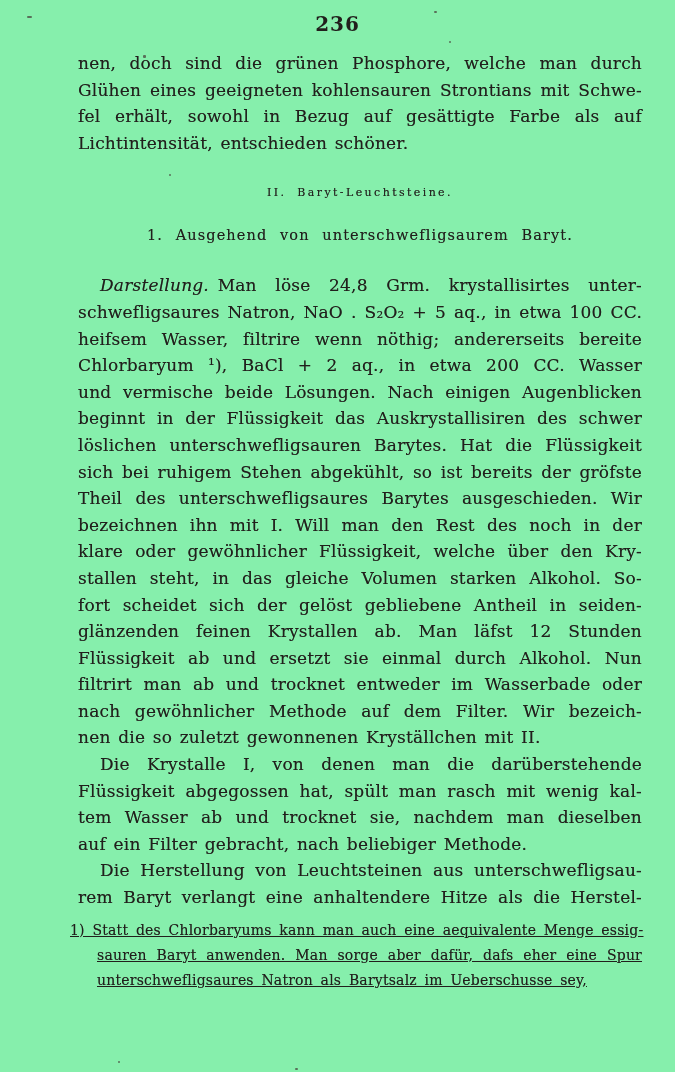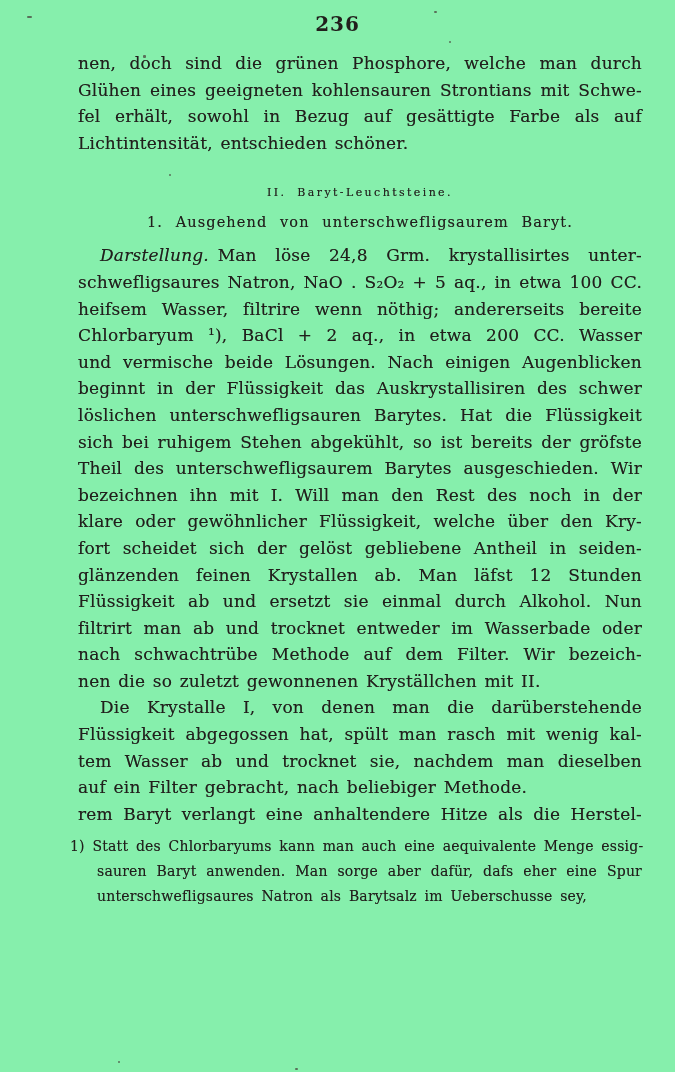--- a/index.html
+++ b/index.html
@@ -49,35 +49,36 @@
     line-height: 24px;
     margin-top: 25px;
     text-shadow: 0 0 0.4px rgba(40,38,34,0.55);
   }
   .subheading {
     text-align: center;
     font-size: 14.5px;
     letter-spacing: 1.1px;
     word-spacing: 7px;
     line-height: 25px;
-    margin-top: 5px;
+    margin-top: 18px;
     text-shadow: 0 0 0.4px rgba(40,38,34,0.55);
   }
-  .subheading + .paragraph { margin-top: 7px; }
+  .subheading + .paragraph { margin-top: 24px; }
   .footnote {
     margin-top: 7px;
     margin-left: -8px;
     width: 572px;
   }
   .footnote .tline {
     font-size: 14px;
     line-height: 25px;
     word-spacing: 3px;
     box-sizing: border-box;
     width: 100%;
+    text-decoration: underline;
   }
   .footnote .tline.fn-cont { padding-left: 27px; }
   .speck {
     position: absolute;
     background: #4a463f;
     opacity: 0.75;
     border-radius: 1px;
   }
 </style>
 </head>
@@ -96,37 +97,39 @@
       <div class="subheading">1. Ausgehend von unterschwefligsaurem Baryt.</div>
       <div class="paragraph">
         <div class="tline indent"><i>Darstellung.</i> Man löse 24,8 Grm. krystallisirtes unter-</div>
         <div class="tline">schwefligsaures Natron, NaO . S₂O₂ + 5 aq., in etwa 100 CC.</div>
         <div class="tline">heifsem Wasser, filtrire wenn nöthig; andererseits bereite</div>
         <div class="tline">Chlorbaryum ¹), BaCl + 2 aq., in etwa 200 CC. Wasser</div>
         <div class="tline">und vermische beide Lösungen.  Nach einigen Augenblicken</div>
         <div class="tline">beginnt in der Flüssigkeit das Auskrystallisiren des schwer</div>
         <div class="tline">löslichen unterschwefligsauren Barytes.  Hat die Flüssigkeit</div>
         <div class="tline">sich bei ruhigem Stehen abgekühlt, so ist bereits der gröfste</div>
-        <div class="tline">Theil des unterschwefligsaurem Barytes ausgeschieden.  Wir</div>
+        <div class="tline">Theil des unterschwefligsaures Barytes ausgeschieden.  Wir</div>
         <div class="tline">bezeichnen ihn mit I.  Will man den Rest des noch in der</div>
         <div class="tline">klare oder gewöhnlicher Flüssigkeit, welche über den Kry-</div>
+        <div class="tline">stallen steht, in das gleiche Volumen starken Alkohol.  So-</div>
         <div class="tline">fort scheidet sich der gelöst gebliebene Antheil in seiden-</div>
         <div class="tline">glänzenden feinen Krystallen ab.  Man läfst 12 Stunden</div>
         <div class="tline">Flüssigkeit ab und ersetzt sie einmal durch Alkohol.  Nun</div>
         <div class="tline">filtrirt man ab und trocknet entweder im Wasserbade oder</div>
-        <div class="tline">nach schwachtrübe Methode auf dem Filter.  Wir bezeich-</div>
+        <div class="tline">nach gewöhnlicher Methode auf dem Filter.  Wir bezeich-</div>
         <div class="tline lastline">nen die so zuletzt gewonnenen Kryställchen mit II.</div>
       </div>
       <div class="paragraph">
         <div class="tline indent">Die Krystalle I, von denen man die darüberstehende</div>
         <div class="tline">Flüssigkeit abgegossen hat, spült man rasch mit wenig kal-</div>
         <div class="tline">tem Wasser ab und trocknet sie, nachdem man dieselben</div>
         <div class="tline lastline">auf ein Filter gebracht, nach beliebiger Methode.</div>
       </div>
       <div class="paragraph">
+        <div class="tline indent">Die Herstellung von Leuchtsteinen aus unterschwefligsau-</div>
         <div class="tline">rem Baryt verlangt eine anhaltendere Hitze als die Herstel-</div>
       </div>
       <div class="footnote">
         <div class="tline">1) Statt des Chlorbaryums kann man auch eine aequivalente Menge essig-</div>
         <div class="tline fn-cont">sauren Baryt anwenden.  Man sorge aber dafür, dafs eher eine Spur</div>
         <div class="tline lastline fn-cont">unterschwefligsaures Natron als Barytsalz im Ueberschusse sey,</div>
       </div>
     </div>
   <div class="speck" style="left:27px; top:16px; width:5px; height:2px;"></div>
   <div class="speck" style="left:143px; top:55px; width:3px; height:3px;"></div>

